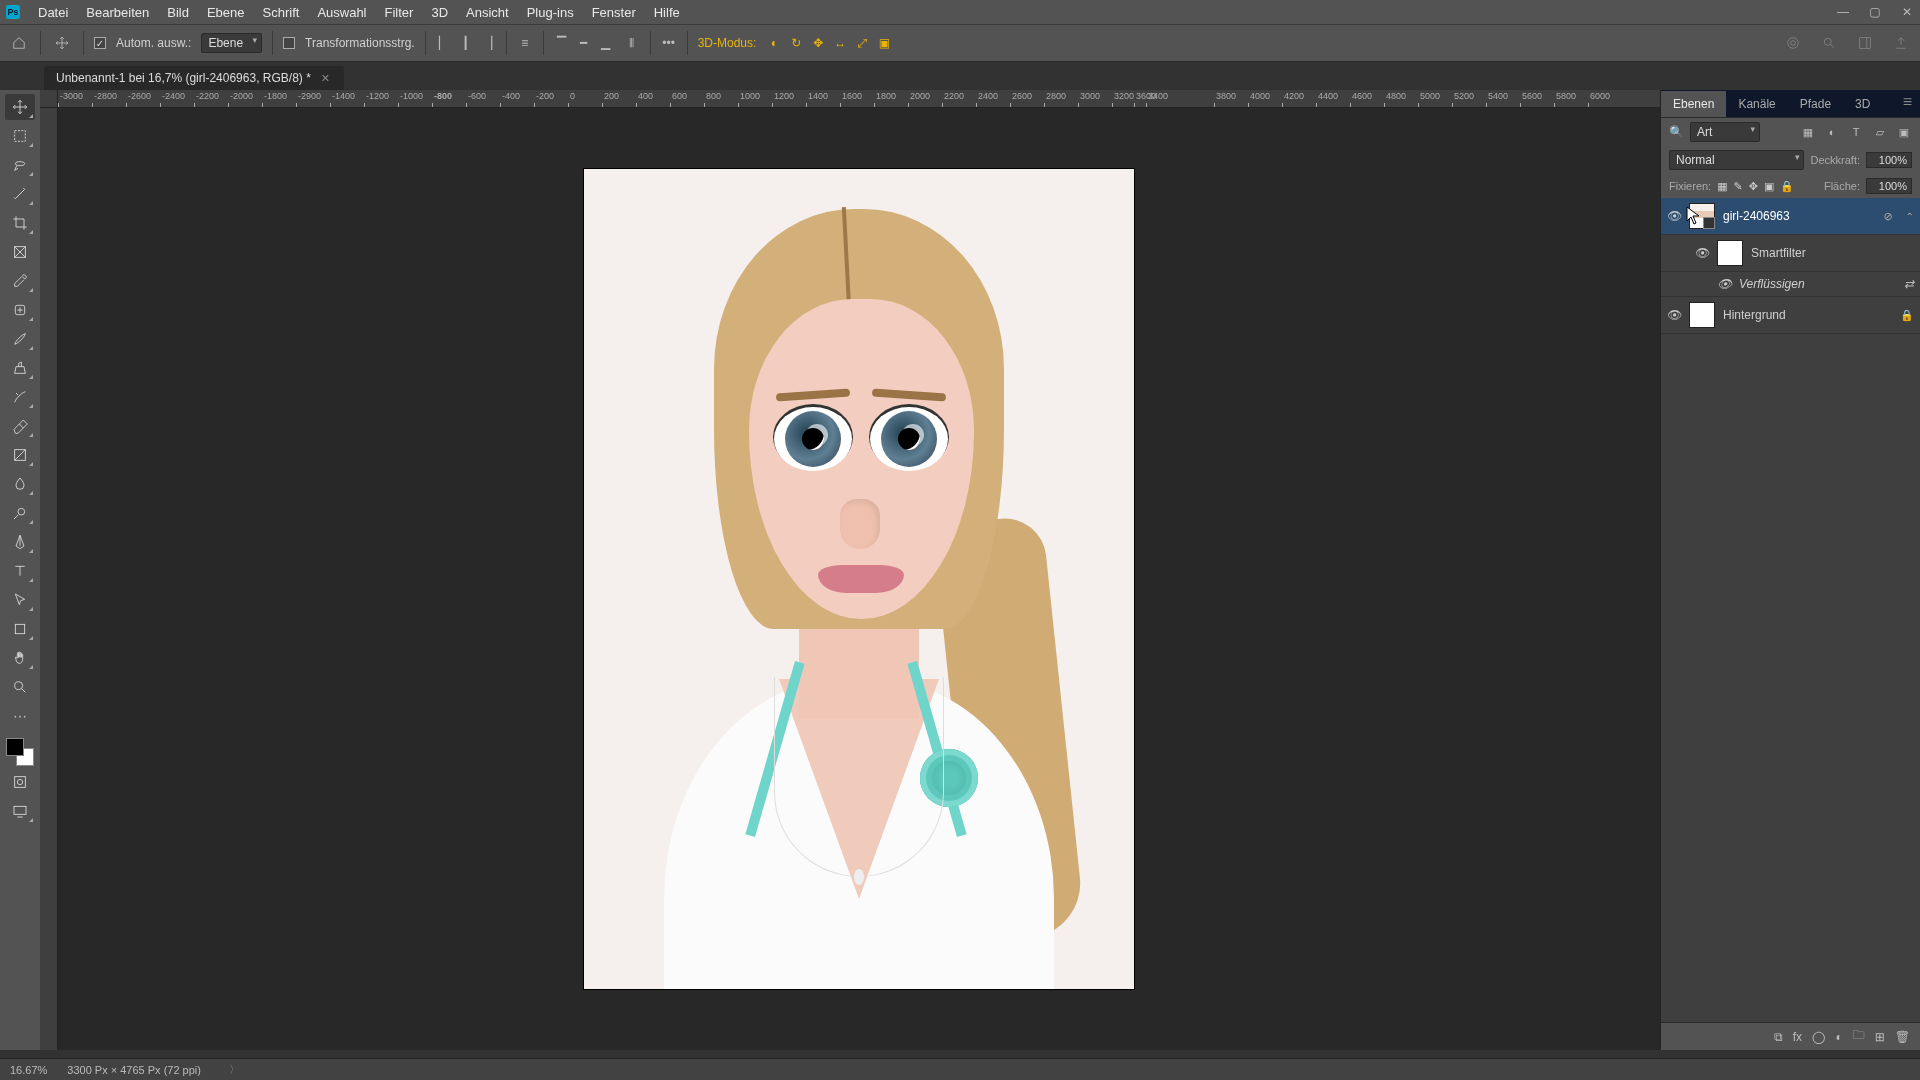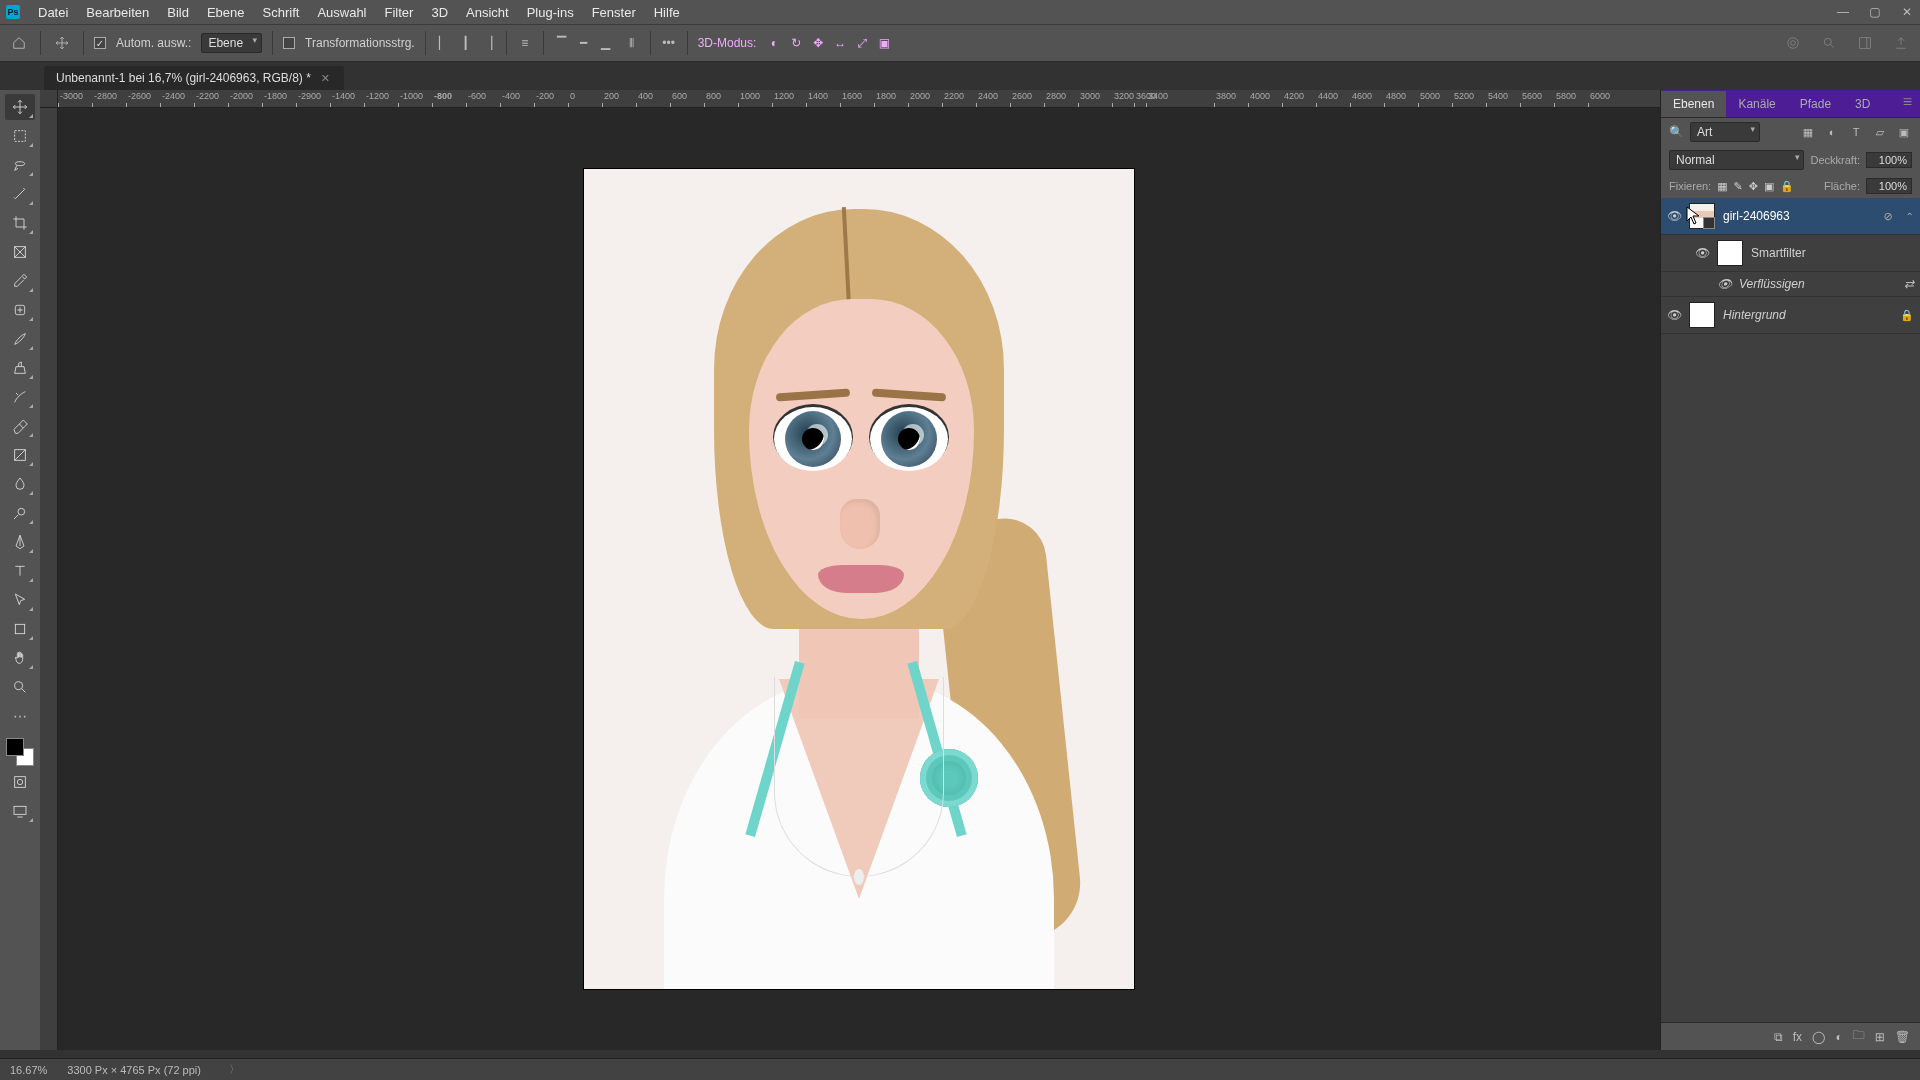--- a/index.html
+++ b/index.html
@@ -16,21 +16,21 @@
 .options-bar { height: 38px; background: #535353; border-top: 1px solid #3b3b3b; border-bottom: 1px solid #2a2a2a; display: flex; align-items: center; padding: 16px 8px; gap: 10px; font-size: 12px; }
 .opt-icon { width: 22px; height: 22px; display: flex; align-items: center; justify-content: center; color: #ddd; }
 .opt-sep { width: 1px; height: 24px; background: #3a3a3a; }
 .checkbox { width: 12px; height: 12px; border: 1px solid #aaa; display: inline-flex; align-items: center; justify-content: center; font-size: 10px; background: #444; }
 .checkbox.checked::after { content: "✓"; color: #ddd; }
 .dropdown { background: #3a3a3a; border: 1px solid #2a2a2a; padding: 2px 18px 2px 6px; border-radius: 2px; position: relative; color: #ddd; font-size: 12px; }
 .dropdown::after { content: "▾"; position: absolute; right: 4px; top: 1px; font-size: 9px; color: #aaa; }
 .align-group { display: flex; gap: 6px; }
 .align-btn { width: 16px; height: 16px; display: flex; align-items: center; justify-content: center; color: #bbb; font-size: 12px; }
 .opt-right { margin-left: auto; display: flex; gap: 14px; }
-.disabled-text { color: #f0abfc; }
+.disabled-text { color: #eab308; }
 svg.i { width: 14px; height: 14px; stroke: #bbb; fill: none; stroke-width: 1.5; }
 .ctrl-icon { width: 14px; height: 14px; stroke: #999; }
 
 
 .doc-tab-row { height: 28px; background: #323232; display: flex; align-items: flex-end; padding-left: 44px; }
 .doc-tab { background: #282828; padding: 5px 14px 5px 12px; font-size: 12px; color: #ddd; border-radius: 3px 3px 0 0; display: flex; align-items: center; gap: 10px; }
 .doc-tab .close { color: #888; font-size: 11px; }
 
 
 .workspace { position: absolute; top: 90px; left: 0; right: 0; bottom: 30px; display: flex; }
@@ -75,21 +75,21 @@
 .lips { position: absolute; top: 396px; left: 234px; width: 86px; height: 28px; background: #d67d8c; border-radius: 40px 40px 46px 46px / 16px 16px 30px 30px; }
 .strap { position: absolute; top: 490px; width: 10px; height: 180px; background: #6fd4c9; }
 .strap.l { left: 186px; transform: rotate(16deg); }
 .strap.r { left: 348px; transform: rotate(-16deg); }
 .rose { position: absolute; top: 580px; left: 336px; width: 58px; height: 58px; background: radial-gradient(circle, #5cc7bb 20%, #4ab5a8 60%); border-radius: 50%; box-shadow: inset 0 0 0 6px #7cd9cf, inset 0 0 0 12px #5cc7bb; }
 .necklace { position: absolute; top: 508px; left: 190px; width: 170px; height: 200px; border: 1px solid #ddd; border-top: none; border-radius: 0 0 120px 120px; }
 .pendant { position: absolute; top: 700px; left: 270px; width: 10px; height: 16px; background: #eee; border-radius: 50%; }
 
 
 .panels { width: 260px; background: #535353; display: flex; flex-direction: column; border-left: 1px solid #222; }
-.panel-tabs { height: 28px; display: flex; align-items: flex-end; background: #4c1d95; border-bottom: 1px solid #2a2a2a; }
+.panel-tabs { height: 28px; display: flex; align-items: flex-end; background: #0f172a; border-bottom: 1px solid #2a2a2a; }
 .panel-tab { padding: 6px 12px; font-size: 12px; color: #aaa; }
 .panel-tab.active { background: #535353; color: #e8e8e8; }
 .panel-row { display: flex; align-items: center; padding: 4px 8px; gap: 6px; font-size: 11px; color: #ccc; }
 .panel-row .mini-input { background: #3a3a3a; border: 1px solid #2a2a2a; color: #ddd; font-size: 11px; padding: 1px 4px; width: 46px; text-align: right; }
 .panel-row .label { color: #aaa; }
 .icon-row { display: flex; gap: 8px; padding: 4px 8px; }
 .icon-row .ic { width: 16px; height: 16px; display: flex; align-items: center; justify-content: center; color: #bbb; }
 
 
 .layer-list { flex: 1; overflow: auto; background: #3f3f3f; }
@@ -601,21 +601,21 @@
         <span class="name">Smartfilter</span>
       </div>
       <div class="layer indent2">
         <span class="vis">👁</span>
         <span class="name">Verflüssigen</span>
         <span class="filter-edit">⇄</span>
       </div>
       <div class="layer">
         <span class="vis">👁</span>
         <span class="thumb"></span>
-        <span class="name" style="font-style:italic">Hintergrund</span>
+        <span class="name" style="">Hintergrund</span>
         <span class="lock">🔒</span>
       </div>
     </div>
 
     <div class="panel-footer">
       <span class="ic">⧉</span>
       <span class="ic">fx</span>
       <span class="ic">◯</span>
       <span class="ic">◐</span>
       <span class="ic">🗀</span>

